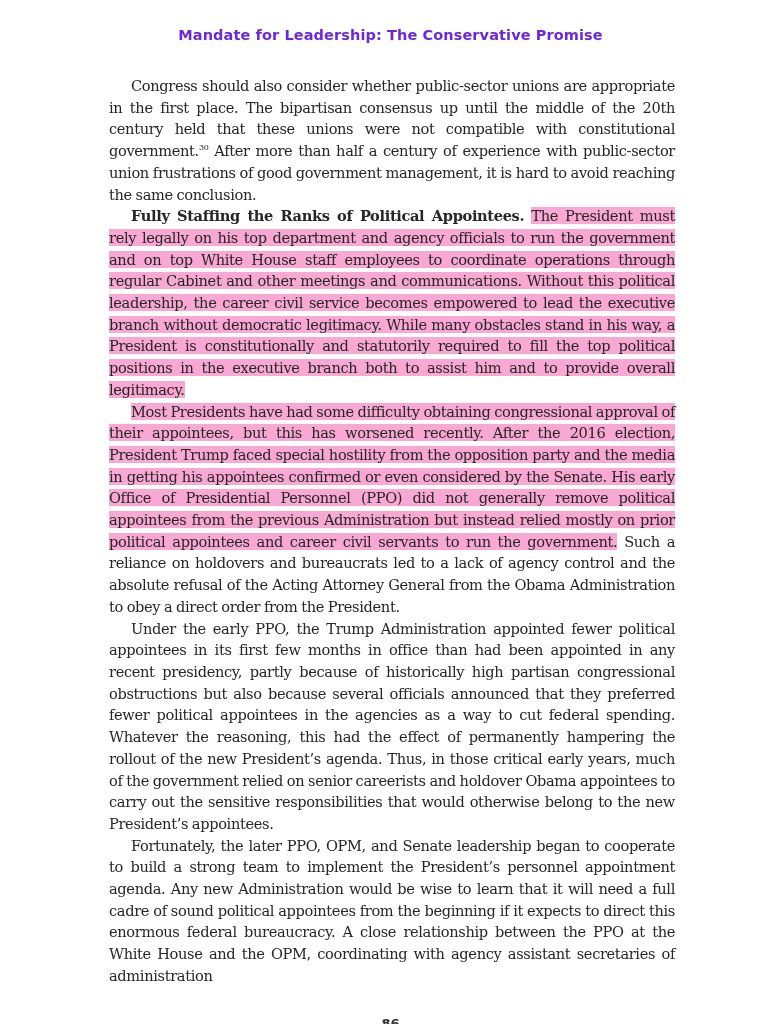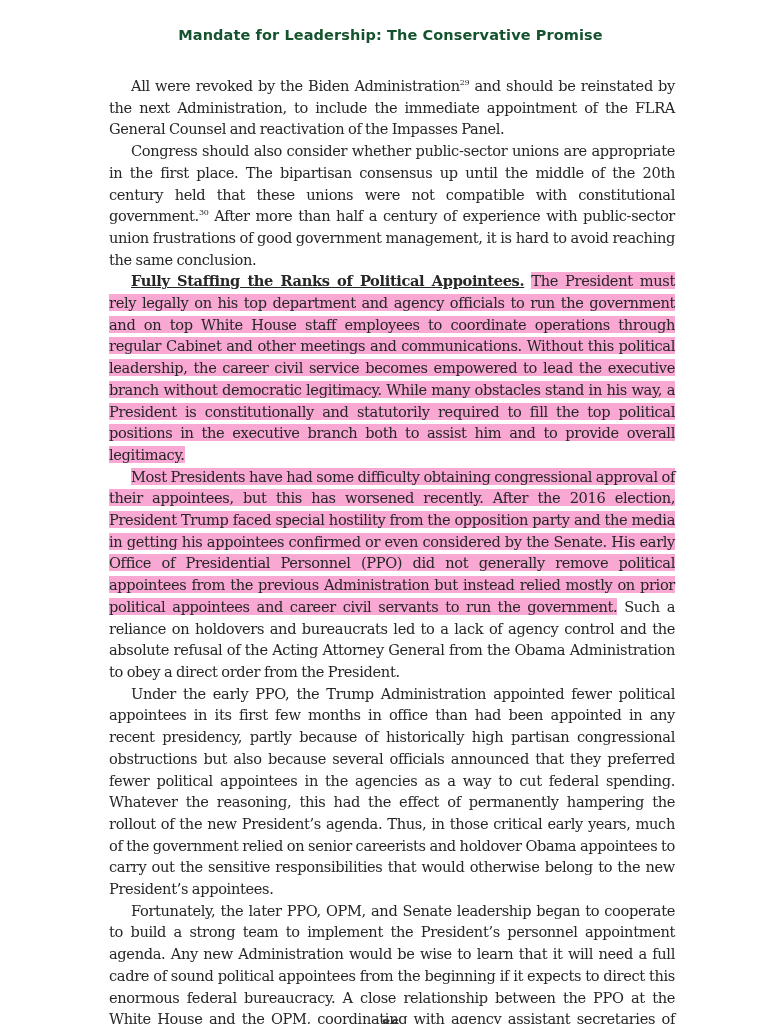--- a/index.html
+++ b/index.html
@@ -16,21 +16,21 @@
   }
   .running-head {
     position: absolute;
     top: 27px;
     left: 0;
     width: 781px;
     text-align: center;
     font-family: "DejaVu Sans", sans-serif;
     font-size: 14.5px;
     font-weight: bold;
-    color: #14532d;
+    color: #6d28d9;
     letter-spacing: 0.1px;
   }
   .body-text {
     position: absolute;
     top: 75px;
     left: 109px;
     width: 566px;
     font-family: "DejaVu Serif", serif;
     font-size: 14.6px;
     line-height: 21.7px;
@@ -43,21 +43,20 @@
     margin: 0;
     text-indent: 22px;
   }
   .hl {
     background: #f9a8d4;
     box-decoration-break: clone;
     -webkit-box-decoration-break: clone;
   }
   .runin {
     font-weight: bold;
-    text-decoration: underline;
   }
   sup {
     font-size: 8px;
     line-height: 0;
     vertical-align: super;
   }
   .page-number {
     position: absolute;
     top: 1016px;
     left: 0;
@@ -68,21 +67,20 @@
     font-weight: bold;
     color: #333;
   }
 </style>
 </head>
 <body>
 
 <div class="running-head">Mandate for Leadership: The Conservative Promise</div>
 
 <div class="body-text">
-  <p><span>All were revoked by the Biden Administration</span><sup>29</sup><span> and should be reinstated by the next Administration, to include the immediate appointment of the FLRA General Counsel and reactivation of the Impasses Panel.</span></p>
 
   <p><span>Congress should also consider whether public-sector unions are appropriate in the first place. The bipartisan consensus up until the middle of the 20th century held that these unions were not compatible with constitutional government.</span><sup>30</sup><span> After more than half a century of experience with public-sector union frustrations of good government management, it is hard to avoid reaching the same conclusion.</span></p>
 
   <p><span class="runin">Fully Staffing the Ranks of Political Appointees.</span><span> </span><span class="hl">The President must rely legally on his top department and agency officials to run the government and on top White House staff employees to coordinate operations through regular Cabinet and other meetings and communications. Without this political leadership, the career civil service becomes empowered to lead the executive branch without democratic legitimacy. While many obstacles stand in his way, a President is constitutionally and statutorily required to fill the top political positions in the executive branch both to assist him and to provide overall legitimacy.</span></p>
 
   <p><span class="hl">Most Presidents have had some difficulty obtaining congressional approval of their appointees, but this has worsened recently. After the 2016 election, President Trump faced special hostility from the opposition party and the media in getting his appointees confirmed or even considered by the Senate. His early Office of Presidential Personnel (PPO) did not generally remove political appointees from the previous Administration but instead relied mostly on prior political appointees and career civil servants to run the government.</span><span> Such a reliance on holdovers and bureaucrats led to a lack of agency control and the absolute refusal of the Acting Attorney General from the Obama Administration to obey a direct order from the President.</span></p>
 
   <p><span>Under the early PPO, the Trump Administration appointed fewer political appointees in its first few months in office than had been appointed in any recent presidency, partly because of historically high partisan congressional obstructions but also because several officials announced that they preferred fewer political appointees in the agencies as a way to cut federal spending. Whatever the reasoning, this had the effect of permanently hampering the rollout of the new President’s agenda. Thus, in those critical early years, much of the government relied on senior careerists and holdover Obama appointees to carry out the sensitive responsibilities that would otherwise belong to the new President’s appointees.</span></p>
 
   <p><span>Fortunately, the later PPO, OPM, and Senate leadership began to cooperate to build a strong team to implement the President’s personnel appointment agenda. Any new Administration would be wise to learn that it will need a full cadre of sound political appointees from the beginning if it expects to direct this enormous federal bureaucracy. A close relationship between the PPO at the White House and the OPM, coordinating with agency assistant secretaries of administration</span></p>

